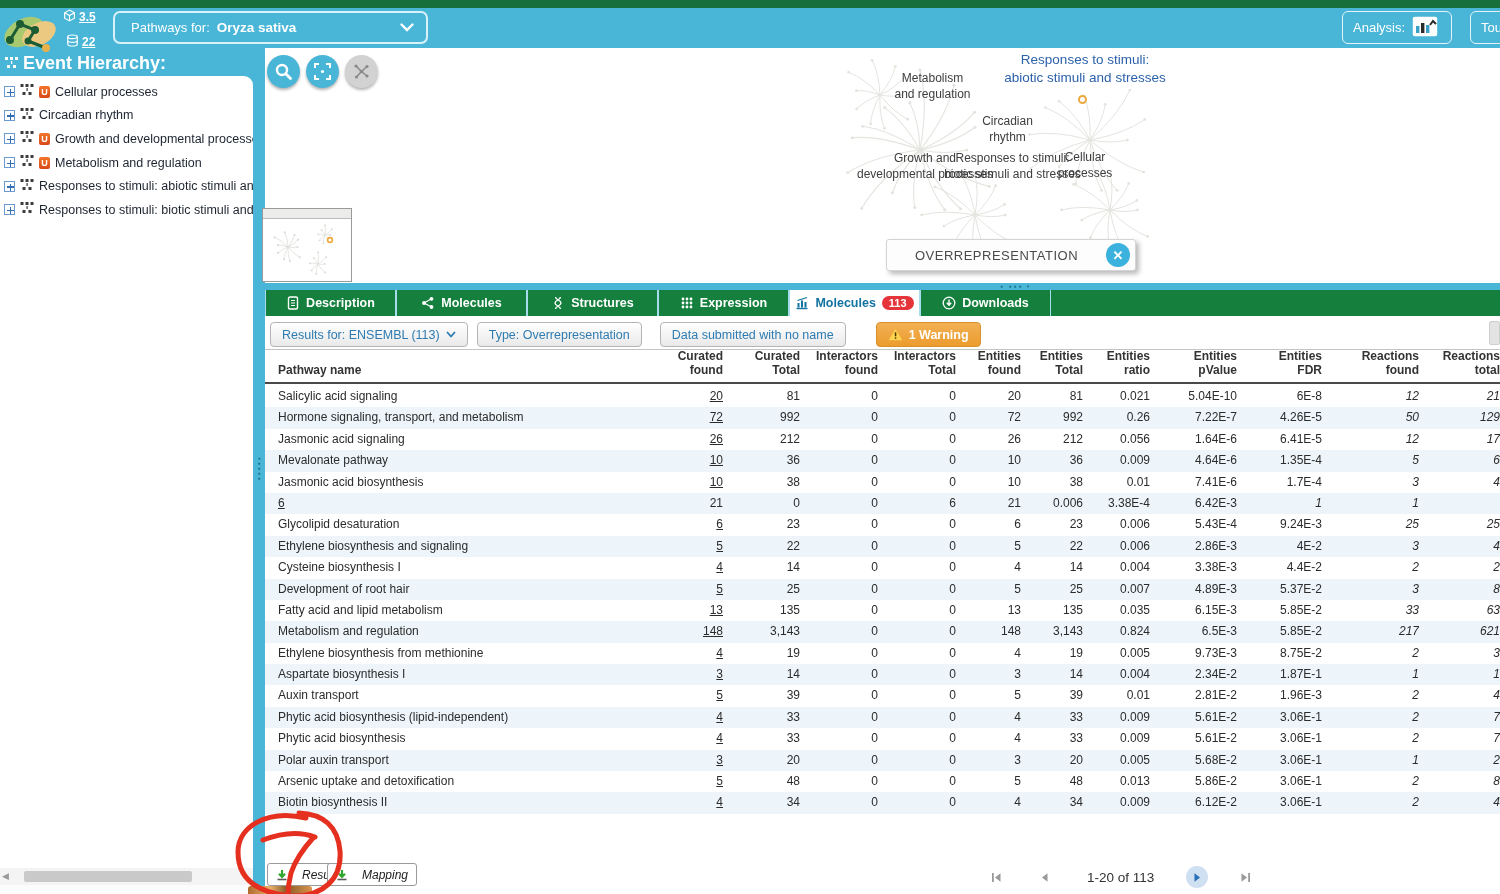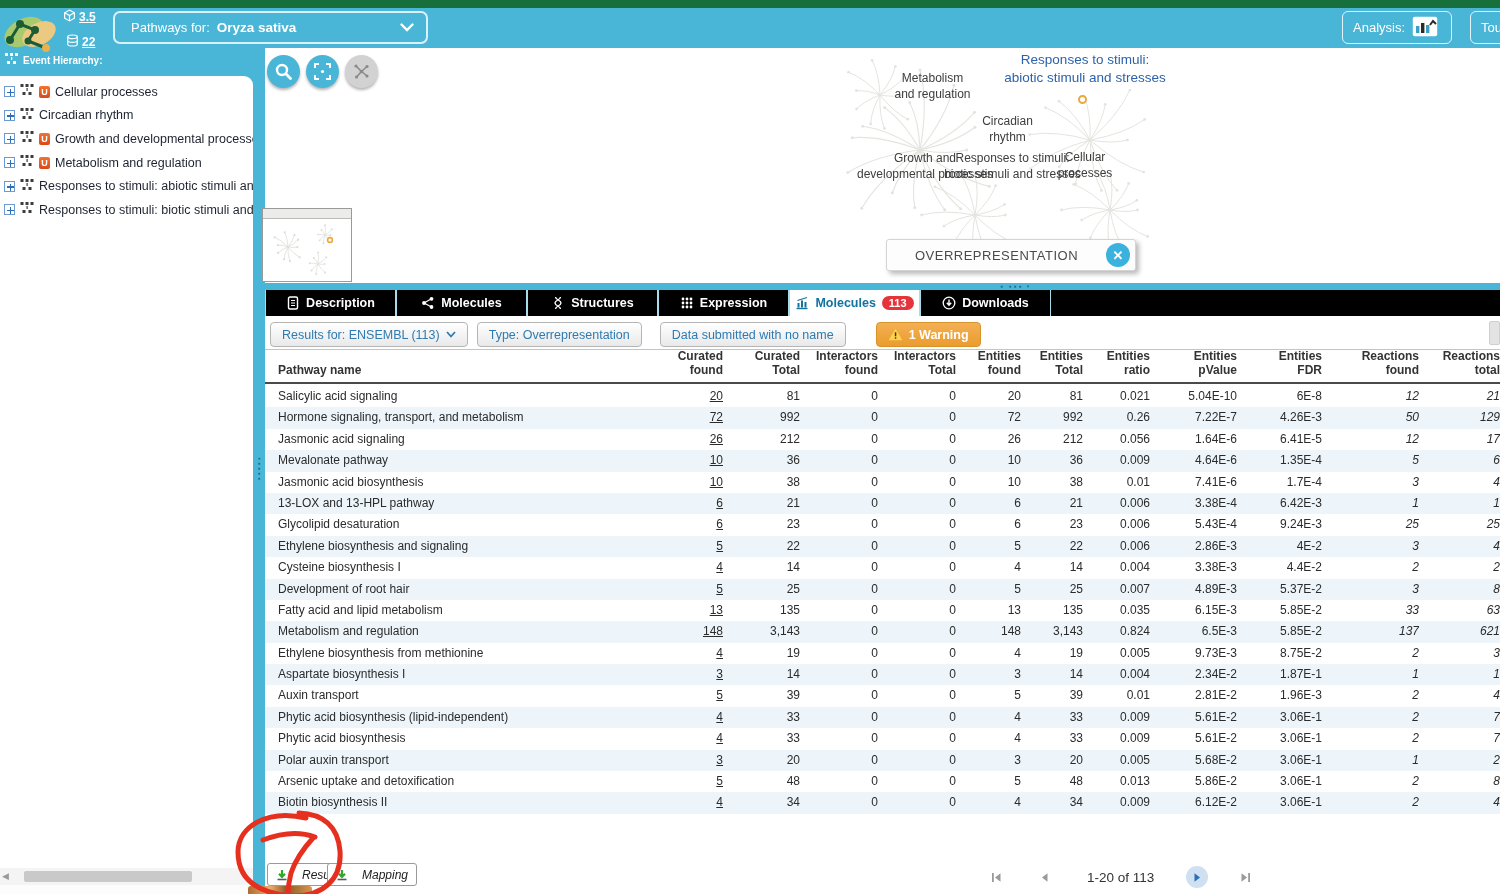--- a/index.html
+++ b/index.html
@@ -25,21 +25,21 @@
   .species-select .chev { margin-left:auto; }
 
   .top-btn { position:absolute; top:11px; height:33px; border:1.5px solid #e2f4fa; border-radius:6px;
     color:#fff; font-size:13px; display:flex; align-items:center; gap:7px; padding:0 10px; cursor:pointer; }
   .btn-analysis { left:1342px; width:110px; }
   .btn-tour { left:1470px; width:80px; }
 
   
   .left-teal { position:absolute; left:0; top:48px; width:253px; height:846px; background:#49b6d7; }
   .eh-title { position:absolute; left:5px; top:53px; display:flex; align-items:center; gap:5px;
-    color:#fff; font-weight:bold; font-size:10px; z-index:2; }
+    color:#fff; font-weight:bold; font-size:18px; z-index:2; }
   .tree-panel { position:absolute; left:0; top:76px; width:253px; height:792px; background:#fff;
     border-radius:0 9px 0 0; z-index:1; overflow:hidden; }
   .titem { position:relative; height:23.6px; display:flex; align-items:center; gap:5px; padding-left:4px;
     font-size:12.5px; color:#1d2430; white-space:nowrap; }
   .titem:first-child { margin-top:4px; }
   .expander { width:11px; height:11px; border:1px solid #6b9bd2; background:#fff; position:relative; flex:0 0 auto; cursor:pointer;}
   .expander:before { content:""; position:absolute; left:2px; top:4.5px; width:7px; height:1.5px; background:#2f6db5;}
   .expander:after  { content:""; position:absolute; left:4.5px; top:2px; width:1.5px; height:7px; background:#2f6db5;}
   .ubadge { width:11px; height:12px; background:linear-gradient(#f2752b,#d8481a); border-radius:2px;
     color:#fff; font-size:9px; font-weight:bold; display:flex; align-items:center; justify-content:center; flex:0 0 auto;}
@@ -74,21 +74,21 @@
     border:1px solid #d4d4d4; border-radius:3px; box-shadow:3px 3px 5px rgba(0,0,0,.28);
     display:flex; align-items:center; z-index:7; }
   .banner .btext { flex:1; text-align:center; font-size:13px; letter-spacing:.5px; color:#4a4a4a; }
   .banner .bx { width:24px; height:24px; border-radius:50%; background:#3bb1dd; color:#fff; font-size:13px; font-weight:bold;
     display:flex; align-items:center; justify-content:center; margin-right:5px; cursor:pointer; }
 
   .h-splitter { position:absolute; left:265px; top:283px; width:1235px; height:7px; background:#49b6d7; cursor:row-resize;}
   .h-handle { position:absolute; left:735px; top:0px; color:#1d6f8d; font-size:5px; letter-spacing:2px;}
 
   
-  .tabs { position:absolute; left:265px; top:290px; width:1235px; height:26px; background:#000000; display:flex; }
+  .tabs { position:absolute; left:265px; top:290px; width:1235px; height:26px; background:#15803d; display:flex; }
   .tab { width:131px; height:26px; display:flex; align-items:center; justify-content:center; gap:6px;
     color:#fff; font-size:12.5px; font-weight:bold; border-right:1px solid #a7dcec; border-left:1px solid #a7dcec; cursor:pointer;}
   .tab svg { flex:0 0 auto; }
   .tab.active { background:#fff; color:#1273a0; }
   .badge { background:#e6353a; color:#fff; border-radius:9px; font-size:11px; padding:1px 7px; font-weight:bold;}
 
   
   .content { position:absolute; left:265px; top:316px; width:1235px; height:578px; background:#fff; }
   .toolbar { position:absolute; left:5px; top:6px; display:flex; align-items:center; }
   .gbtn { height:25px; background:linear-gradient(#ffffff,#e9e9e9); border:1px solid #b5b5b5; border-radius:4px;
@@ -661,21 +661,21 @@
     <div class="grid trow">
       <div><span class="pname">Hormone signaling, transport, and metabolism</span></div>
       <div><span class="link">72</span></div>
       <div>992</div>
       <div>0</div>
       <div>0</div>
       <div>72</div>
       <div>992</div>
       <div>0.26</div>
       <div>7.22E-7</div>
-      <div>4.26E-3</div>
+      <div>4.26E-5</div>
       <div class="ital">50</div>
       <div class="ital">129</div>
     </div>
 
     <div class="grid trow">
       <div><span class="pname">Jasmonic acid signaling</span></div>
       <div><span class="link">26</span></div>
       <div>212</div>
       <div>0</div>
       <div>0</div>
@@ -712,21 +712,20 @@
       <div>10</div>
       <div>38</div>
       <div>0.01</div>
       <div>7.41E-6</div>
       <div>1.7E-4</div>
       <div class="ital">3</div>
       <div class="ital">4</div>
     </div>
 
     <div class="grid trow">
-      <div><span class="pname">13-LOX and 13-HPL pathway</span></div>
       <div><span class="link">6</span></div>
       <div>21</div>
       <div>0</div>
       <div>0</div>
       <div>6</div>
       <div>21</div>
       <div>0.006</div>
       <div>3.38E-4</div>
       <div>6.42E-3</div>
       <div class="ital">1</div>
@@ -812,21 +811,21 @@
       <div><span class="pname">Metabolism and regulation</span></div>
       <div><span class="link">148</span></div>
       <div>3,143</div>
       <div>0</div>
       <div>0</div>
       <div>148</div>
       <div>3,143</div>
       <div>0.824</div>
       <div>6.5E-3</div>
       <div>5.85E-2</div>
-      <div class="ital">137</div>
+      <div class="ital">217</div>
       <div class="ital">621</div>
     </div>
 
     <div class="grid trow">
       <div><span class="pname">Ethylene biosynthesis from methionine</span></div>
       <div><span class="link">4</span></div>
       <div>19</div>
       <div>0</div>
       <div>0</div>
       <div>4</div>

